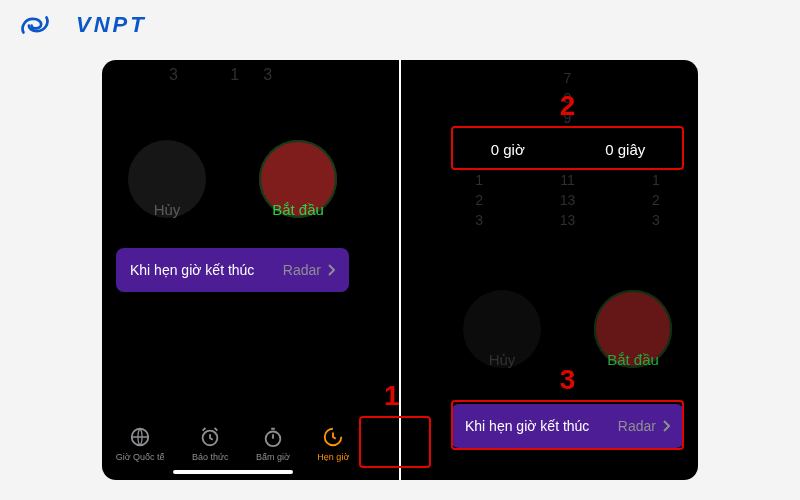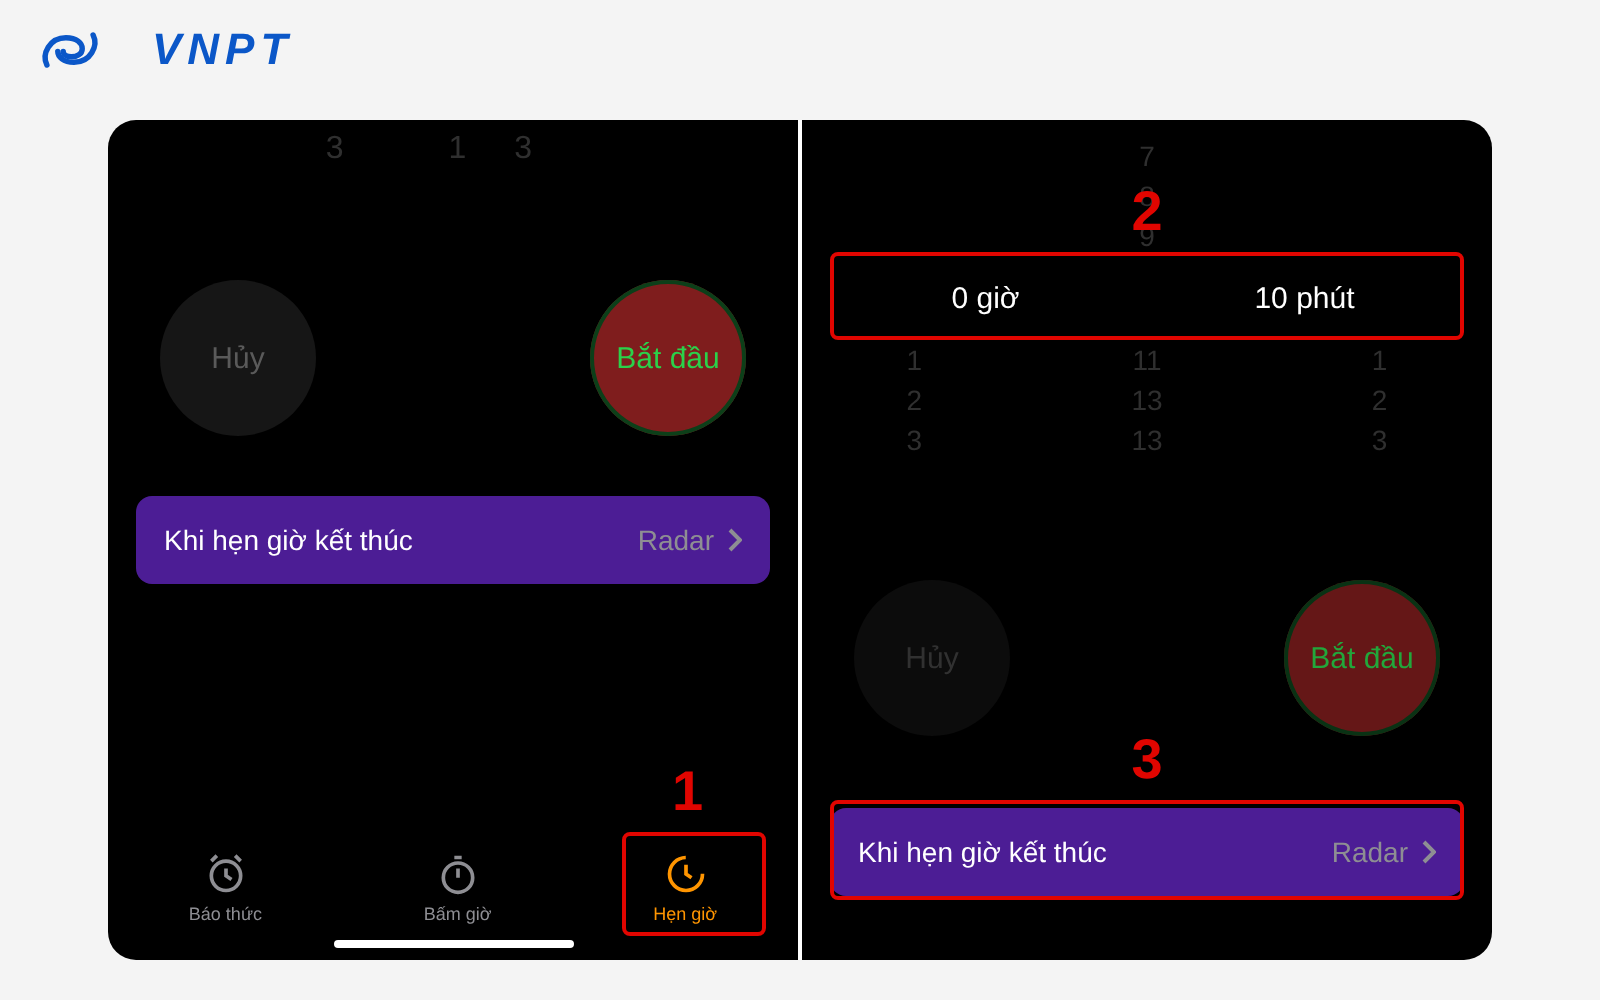--- a/index.html
+++ b/index.html
@@ -1,24 +1,24 @@
 <!DOCTYPE html>
 <html><head>
 <meta charset="utf-8">
 <style>
   * { box-sizing: border-box; margin: 0; padding: 0; }
   html, body { width: 800px; height: 500px; background: #f4f4f4; font-family: -apple-system, Helvetica, Arial, sans-serif; overflow: hidden; }
   .logo { position: absolute; top: 12px; left: 18px; display: flex; align-items: center; gap: 24px; color: #0b57c8; font-weight: 700; letter-spacing: 3px; font-size: 22px; font-style: italic; }
   .logo-mark { width: 34px; height: 22px; }
-  .stage { position: absolute; top: 60px; left: 50%; transform: translateX(-50%); width: 692px; height: 420px; border-radius: 14px; background: #000; overflow: hidden; display: flex; }
+  .stage { position: absolute; top: 60px; left: 50%; transform: translateX(-50%); width: 596px; height: 420px; border-radius: 14px; background: #000; overflow: hidden; display: flex; gap: 36px; }
   .phone { flex: 1; position: relative; padding: 10px 14px; }
   .divider { width: 2px; background: #fff; }
   .ghost-wheel { position: absolute; left: 0; right: 0; text-align: center; color: #2f2f2f; font-size: 16px; pointer-events: none; letter-spacing: 24px; }
   .row-btns { position: absolute; left: 0; right: 0; display: flex; justify-content: space-between; padding: 0 26px; }
-  .circ { width: 78px; height: 78px; border-radius: 50%; display: flex; align-items: center; justify-content: center; font-size: 15px; }
+  .circ { width: 78px; height: 78px; border-radius: 50%; display: flex; align-items: flex-end; justify-content: center; font-size: 15px; }
   .circ.cancel { background: #161616; color: #5a5a5a; }
   .circ.start { background: #7f1d1d; color: #2bd14a; box-shadow: inset 0 0 0 2px #0c3f19; }
   .endrow { position: absolute; left: 14px; right: 14px; height: 44px; background: #4c1d95; border-radius: 8px; display: flex; align-items: center; justify-content: space-between; padding: 0 14px; color: #fff; font-size: 14px; }
   .endrow .val { color: #8e8e93; display: flex; align-items: center; gap: 6px; }
   .tabbar { position: absolute; left: 0; right: 0; bottom: 0; height: 64px; display: flex; align-items: center; justify-content: space-around; padding-bottom: 8px; }
   .tab { display: flex; flex-direction: column; align-items: center; gap: 4px; color: #8e8e93; font-size: 9px; }
   .tab.active { color: #ff9500; }
   .tab .ic { width: 22px; height: 22px; display: flex; align-items: center; justify-content: center; }
   .home-ind { position: absolute; bottom: 6px; left: 50%; transform: translateX(-50%); width: 120px; height: 4px; border-radius: 3px; background: #fff; }
   .picker { position: absolute; left: 12px; right: 14px; display: flex; justify-content: space-around; align-items: center; color: #fff; font-size: 15px; height: 34px; }
@@ -58,20 +58,29 @@
         <svg width="8" height="12" viewBox="0 0 8 12">
             <path d="M2 1 L7 6 L2 11" stroke="#8e8e93" stroke-width="2" fill="none"></path>
           </svg>
       </span>
     </div>
 
     <div class="tabbar">
       <div class="tab">
         <div class="ic">
             <svg viewBox="0 0 24 24" width="22" height="22">
+              <circle cx="12" cy="12" r="9" fill="none" stroke="#8e8e93" stroke-width="2"></circle>
+              <path d="M3 12h18M12 3c3 3 3 15 0 18M12 3c-3 3-3 15 0 18" stroke="#8e8e93" stroke-width="1.4" fill="none"></path>
+            </svg>
+          </div>
+        <span>Giờ Quốc tế</span>
+      </div>
+      <div class="tab">
+        <div class="ic">
+            <svg viewBox="0 0 24 24" width="22" height="22">
               <circle cx="12" cy="13" r="8" fill="none" stroke="#8e8e93" stroke-width="2"></circle>
               <path d="M4 5l3-3M20 5l-3-3M12 9v4l3 2" stroke="#8e8e93" stroke-width="2" fill="none"></path>
             </svg>
           </div>
         <span>Báo thức</span>
       </div>
       <div class="tab">
         <div class="ic">
             <svg viewBox="0 0 24 24" width="22" height="22">
               <circle cx="12" cy="14" r="8" fill="none" stroke="#8e8e93" stroke-width="2"></circle>
@@ -101,21 +110,21 @@
   <div class="phone">
 
     <div style="position:absolute; left:0; right:0; top:8px; text-align:center; color:#2f2f2f; font-size:14px; line-height:20px;">
       <div>7</div>
       <div>8</div>
       <div>9</div>
     </div>
 
     <div class="picker" style="top:72px;">
       <span><span>0</span> <span>giờ</span></span>
-      <span><span>10</span> <span>phút</span></span>
+      <span><span>0</span> <span>giây</span></span>
     </div>
 
     <div style="position:absolute; top:110px; left:0; right:0; display:flex; justify-content:space-around; color:#2f2f2f; font-size:14px; line-height:20px;">
       <div style="text-align:center;">
         <div>1</div>
           <div>2</div>
           <div>3</div>
       </div>
       <div style="text-align:center;">
         <div>11</div>

